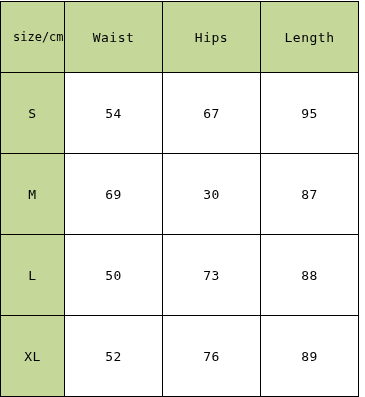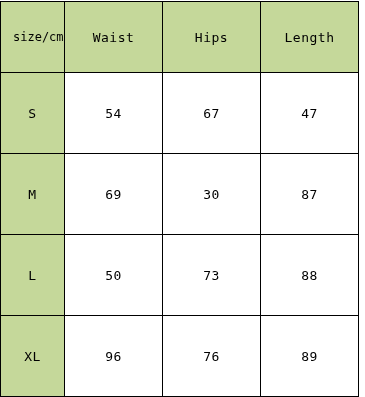--- a/index.html
+++ b/index.html
@@ -86,35 +86,35 @@
         <th>Waist</th>
         <th>Hips</th>
         <th>Length</th>
       </tr>
     </thead>
     <tbody>
       <tr>
         <td class="size-cell">S</td>
         <td>54</td>
         <td>67</td>
-        <td>47</td>
+        <td>95</td>
       </tr>
       <tr>
         <td class="size-cell">M</td>
         <td>69</td>
         <td>30</td>
         <td>87</td>
       </tr>
       <tr>
         <td class="size-cell">L</td>
         <td>50</td>
         <td>73</td>
         <td>88</td>
       </tr>
       <tr>
         <td class="size-cell">XL</td>
-        <td>96</td>
+        <td>52</td>
         <td>76</td>
         <td>89</td>
       </tr>
     </tbody>
   </table>
 </div>
 
 </body></html>

